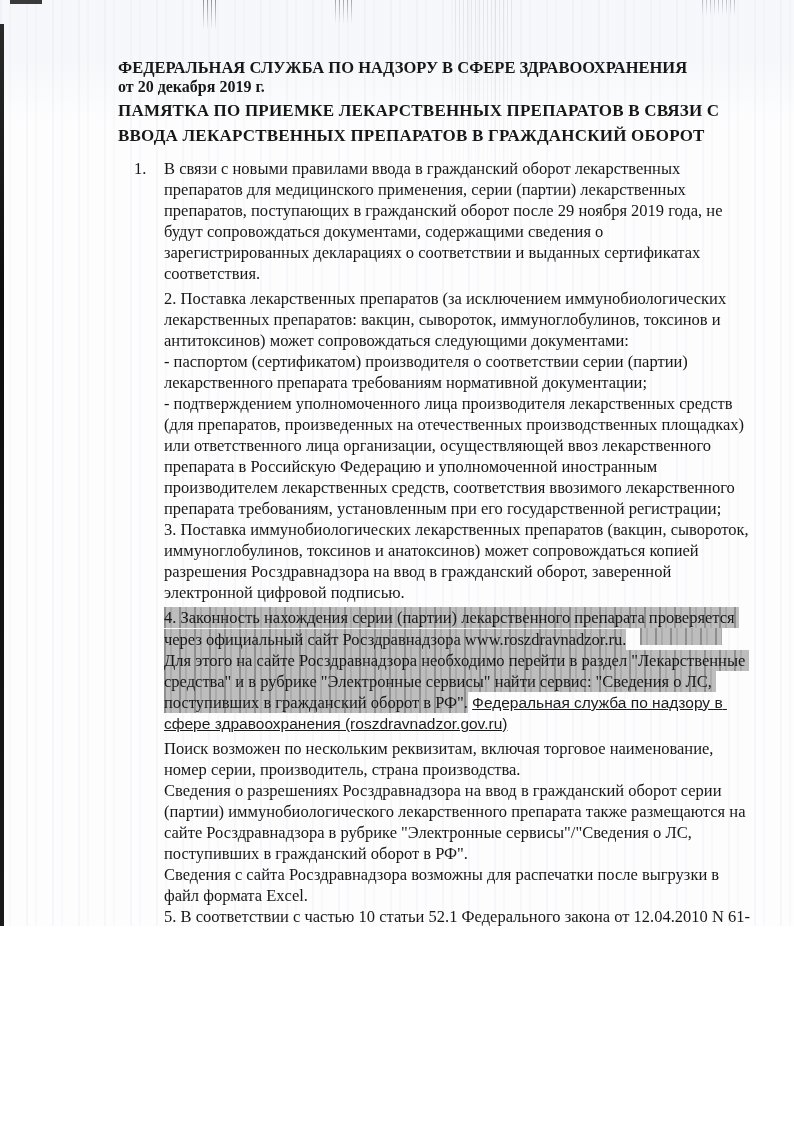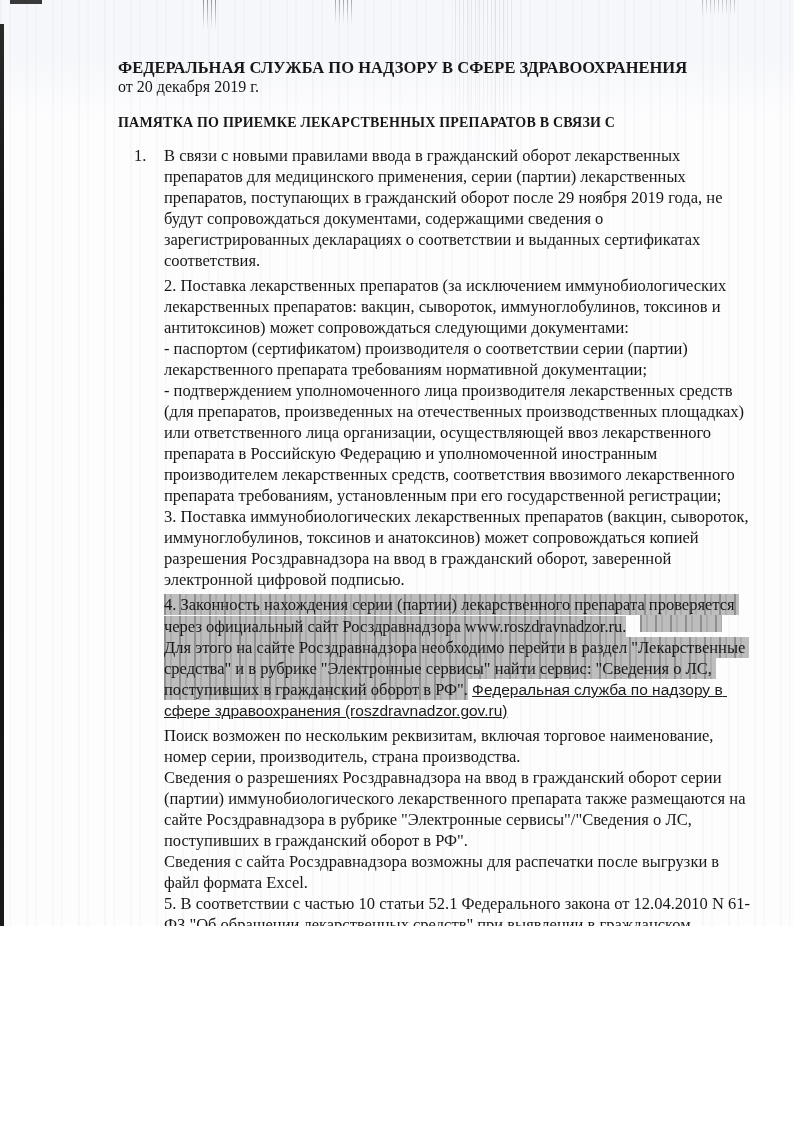--- a/index.html
+++ b/index.html
@@ -39,25 +39,25 @@
   .org-line {
     margin: 0;
     font-size: 16.5px;
     line-height: 19px;
     font-weight: bold;
   }
   .date-line {
     margin: 0;
     font-size: 16px;
     line-height: 19px;
-    font-weight: normal;
+    font-weight: bold;
   }
   .title-line {
-    margin: 16px 0 0 0;
-    font-size: 14px;
+    margin: 4px 0 0 0;
+    font-size: 17px;
     line-height: 21px;
     font-weight: bold;
     letter-spacing: 0.2px;
   }
   .doc-body {
     position: relative;
     margin: 12px 0 0 42px;
     width: 594px;
     font-size: 16.5px;
     line-height: 21px;
@@ -158,20 +158,21 @@
   <div class="streak streak-a"></div>
   <div class="streak streak-b"></div>
   <div class="streak streak-c"></div>
   <div class="streak streak-d"></div>
 
   <div class="content">
     <p class="org-line">ФЕДЕРАЛЬНАЯ СЛУЖБА ПО НАДЗОРУ В СФЕРЕ ЗДРАВООХРАНЕНИЯ</p>
     <p class="date-line">от 20 декабря 2019 г.</p>
 
     <p class="title-line">ПАМЯТКА ПО ПРИЕМКЕ ЛЕКАРСТВЕННЫХ ПРЕПАРАТОВ В СВЯЗИ С</p>
+    <p class="title-line">ВВОДА ЛЕКАРСТВЕННЫХ ПРЕПАРАТОВ В ГРАЖДАНСКИЙ ОБОРОТ</p>
 
     <div class="doc-body">
       <span class="list-marker">1.</span>
       <p>В связи с новыми правилами ввода в гражданский оборот лекарственных препаратов для медицинского применения, серии (партии) лекарственных препаратов, поступающих в гражданский оборот после 29 ноября 2019 года, не будут сопровождаться документами, содержащими сведения о зарегистрированных декларациях о соответствии и выданных сертификатах соответствия.</p>
       <p>2. Поставка лекарственных препаратов (за исключением иммунобиологических лекарственных препаратов: вакцин, сывороток, иммуноглобулинов, токсинов и антитоксинов) может сопровождаться следующими документами:
 - паспортом (сертификатом) производителя о соответствии серии (партии) лекарственного препарата требованиям нормативной документации;
 - подтверждением уполномоченного лица производителя лекарственных средств (для препаратов, произведенных на отечественных производственных площадках) или ответственного лица организации, осуществляющей ввоз лекарственного препарата в Российскую Федерацию и уполномоченной иностранным производителем лекарственных средств, соответствия ввозимого лекарственного препарата требованиям, установленным при его государственной регистрации;
 3. Поставка иммунобиологических лекарственных препаратов (вакцин, сывороток, иммуноглобулинов, токсинов и анатоксинов) может сопровождаться копией разрешения Росздравнадзора на ввод в гражданский оборот, заверенной электронной цифровой подписью.</p>
       <p><span class="hl">4. Законность нахождения серии (партии) лекарственного препарата проверяется через официальный сайт Росздравнадзора www.roszdravnadzor.ru.</span><span class="hl hl-tail"></span><br><span class="hl">Для этого на сайте Росздравнадзора необходимо перейти в раздел "Лекарственные средства" и в рубрике "Электронные сервисы" найти сервис: "Сведения о ЛС, поступивших в гражданский оборот в РФ".</span> <a class="doclink">Федеральная служба по надзору в сфере здравоохранения (roszdravnadzor.gov.ru)</a></p>
       <p>Поиск возможен по нескольким реквизитам, включая торговое наименование, номер серии, производитель, страна производства.

